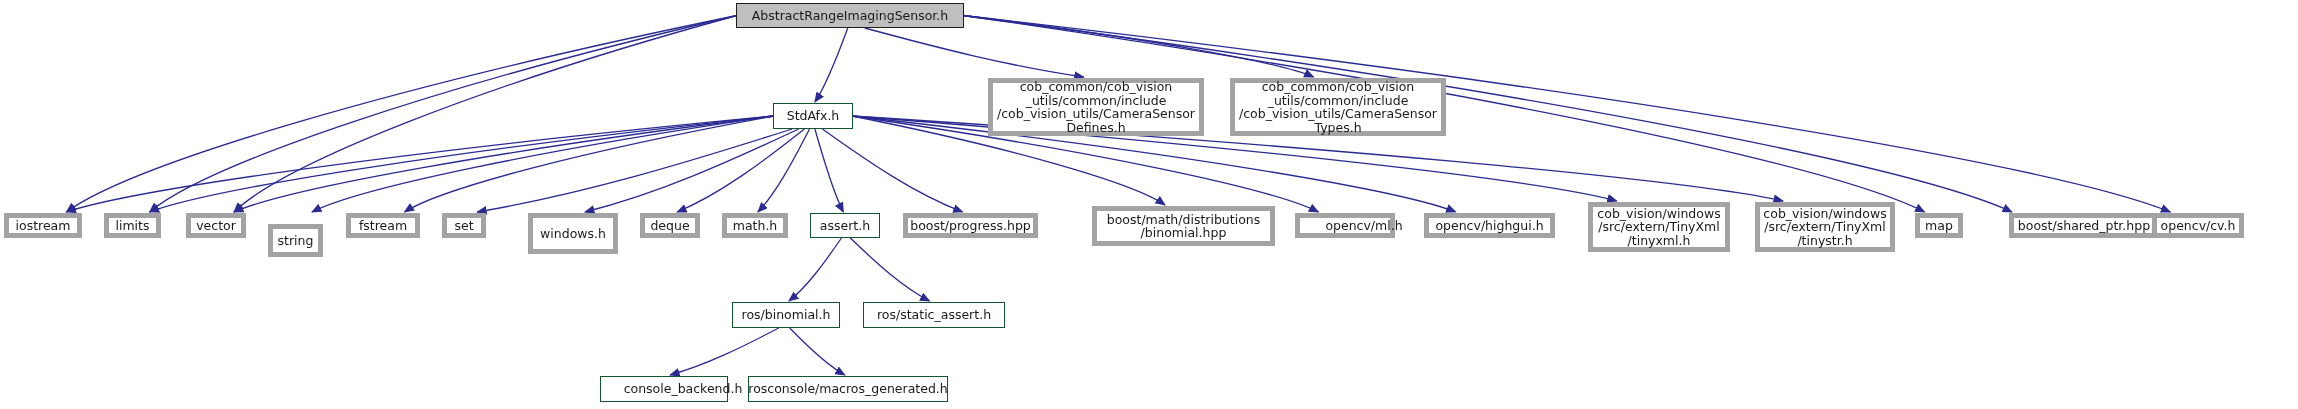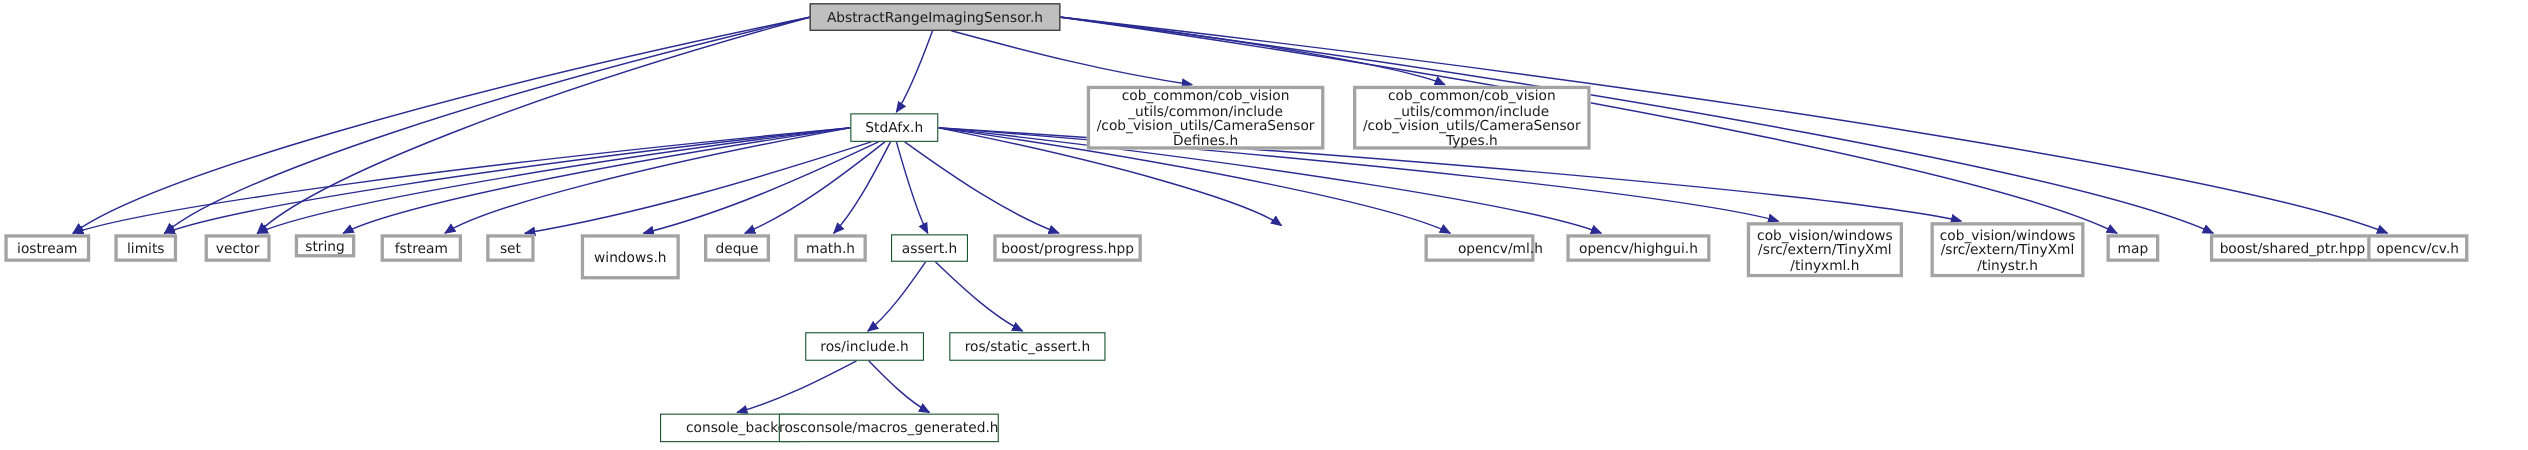--- a/index.html
+++ b/index.html
@@ -27,21 +27,21 @@
     box-sizing:border-box;
     display:flex;
     align-items:center;
     justify-content:center;
     text-align:center;
     white-space:pre-line;
     font-size:12.5px;
     line-height:13.5px;
     color:#1a1a1a;
     background:#ffffff;
-    border:3px solid #a3a3a3;
+    border:5px solid #a3a3a3;
     padding:0 2px;
   }
   .node.linked{
     border:1px solid #14532d;
   }
   .node.root{
     background:#bfbfbf;
     border:1px solid #1f1f1f;
   }
 </style>
@@ -92,36 +92,38 @@
 _utils/common/include
 /cob_vision_utils/CameraSensor
 Defines.h</div>
     <div class="node leaf" style="left: 1230px; top: 78px; width: 216px; height: 58px;">cob_common/cob_vision
 _utils/common/include
 /cob_vision_utils/CameraSensor
 Types.h</div>
     <div class="node leaf" style="left: 4px; top: 213px; width: 78px; height: 25px;">iostream</div>
     <div class="node leaf" style="left: 104px; top: 213px; width: 57px; height: 25px;">limits</div>
     <div class="node leaf" style="left: 186px; top: 213px; width: 60px; height: 25px;">vector</div>
-    <div class="node leaf" style="left: 268px; top: 213px; width: 55px; height: 21px;">string</div>
+    <div class="node leaf" style="left: 268px; top: 224px; width: 55px; height: 33px;">string</div>
     <div class="node leaf" style="left: 346px; top: 213px; width: 74px; height: 25px;">fstream</div>
     <div class="node leaf" style="left: 442px; top: 213px; width: 44px; height: 25px;">set</div>
     <div class="node leaf" style="left: 528px; top: 213px; width: 90px; height: 41px;">windows.h</div>
     <div class="node leaf" style="left: 640px; top: 213px; width: 60px; height: 25px;">deque</div>
     <div class="node leaf" style="left: 722px; top: 213px; width: 66px; height: 25px;">math.h</div>
     <div class="node linked" style="left: 810px; top: 213px; width: 70px; height: 25px;">assert.h</div>
     <div class="node leaf" style="left: 903px; top: 213px; width: 135px; height: 25px;">boost/progress.hpp</div>
+    <div class="node leaf" style="left: 1092px; top: 206px; width: 183px; height: 40px;">boost/math/distributions
+/binomial.hpp</div>
     <div class="node leaf" style="left: 1295px; top: 213px; width: 100px; height: 25px; padding-left: 40px;">opencv/ml.h</div>
     <div class="node leaf" style="left: 1424px; top: 213px; width: 131px; height: 25px;">opencv/highgui.h</div>
     <div class="node leaf" style="left: 1588px; top: 202px; width: 142px; height: 50px;">cob_vision/windows
 /src/extern/TinyXml
 /tinyxml.h</div>
     <div class="node leaf" style="left: 1755px; top: 202px; width: 140px; height: 50px;">cob_vision/windows
 /src/extern/TinyXml
 /tinystr.h</div>
     <div class="node leaf" style="left: 1915px; top: 213px; width: 48px; height: 25px;">map</div>
     <div class="node leaf" style="left: 1982px; top: 213px; width: 150px; height: 25px; margin-left: 27px;">boost/shared_ptr.hpp</div>
     <div class="node leaf" style="left: 2152px; top: 213px; width: 92px; height: 25px;">opencv/cv.h</div>
-    <div class="node linked" style="left: 732px; top: 302px; width: 108px; height: 26px;">ros/include.h</div>
+    <div class="node linked" style="left: 732px; top: 302px; width: 108px; height: 26px;">ros/binomial.h</div>
     <div class="node linked" style="left: 863px; top: 302px; width: 142px; height: 26px;">ros/static_assert.h</div>
     <div class="node linked" style="left: 600px; top: 376px; width: 128px; height: 26px; padding-left: 40px;">console_backend.h</div>
-    <div class="node linked" style="left: 708px; top: 376px; width: 200px; height: 26px;">rosconsole/macros_generated.h</div>
+    <div class="node linked" style="left: 748px; top: 376px; width: 200px; height: 26px;">rosconsole/macros_generated.h</div>
   </div>
 
 </body></html>

